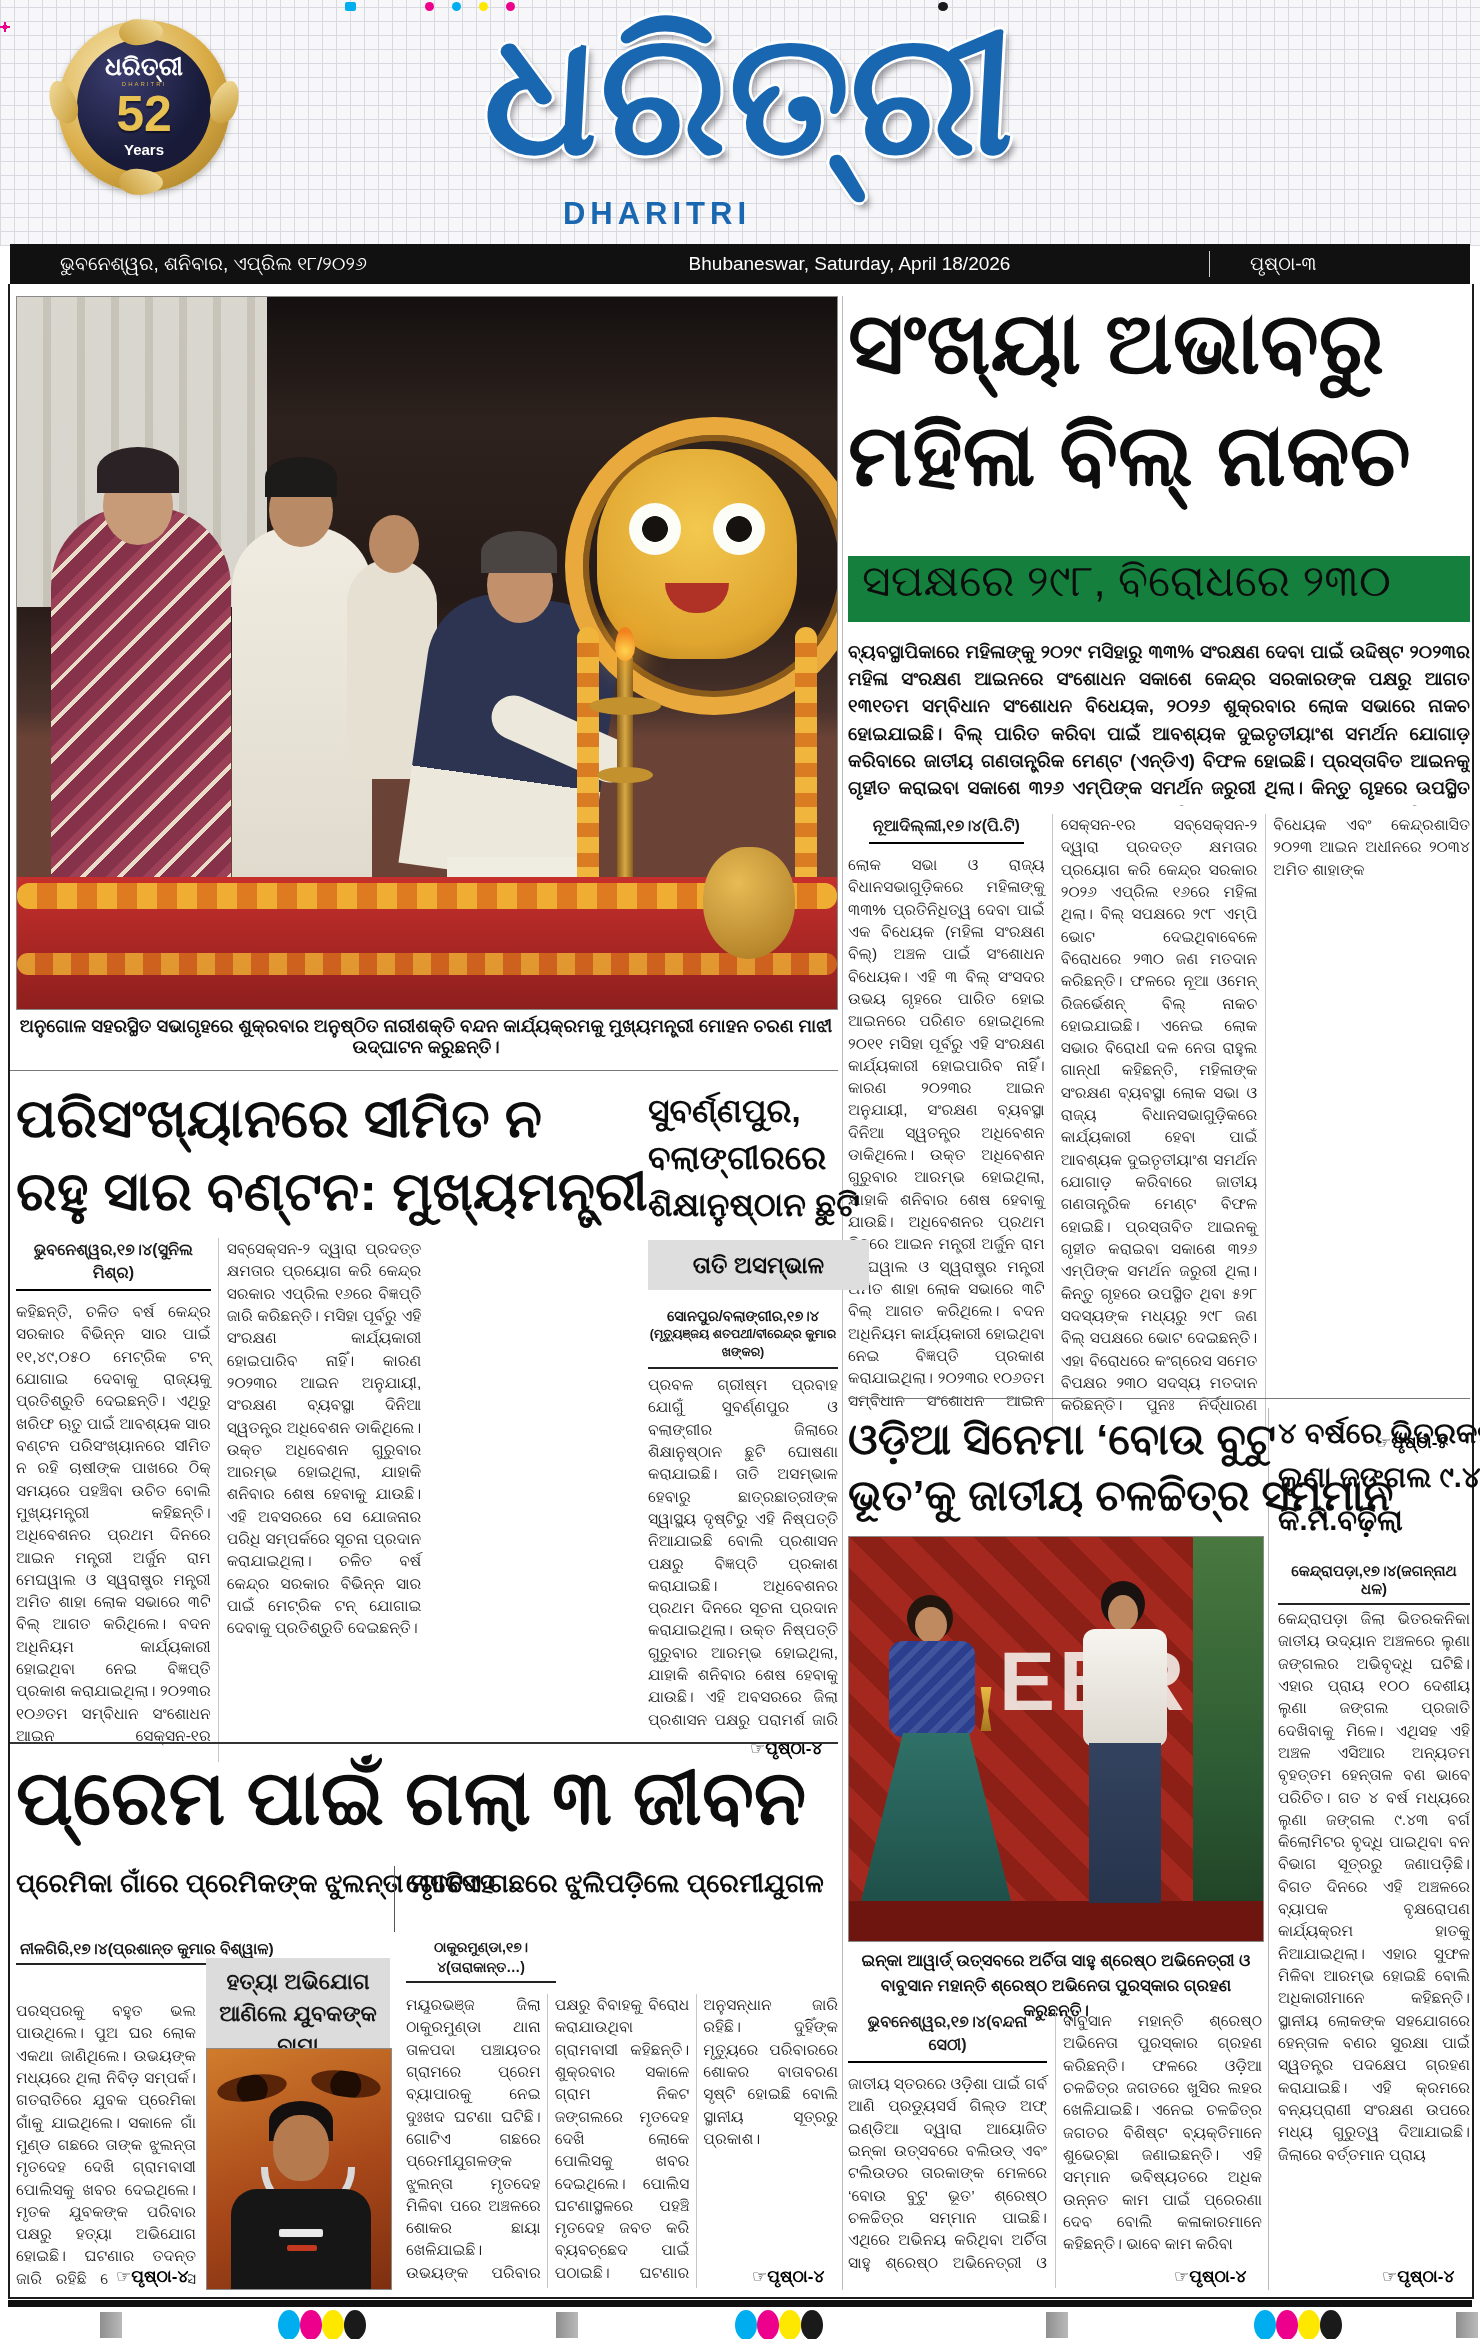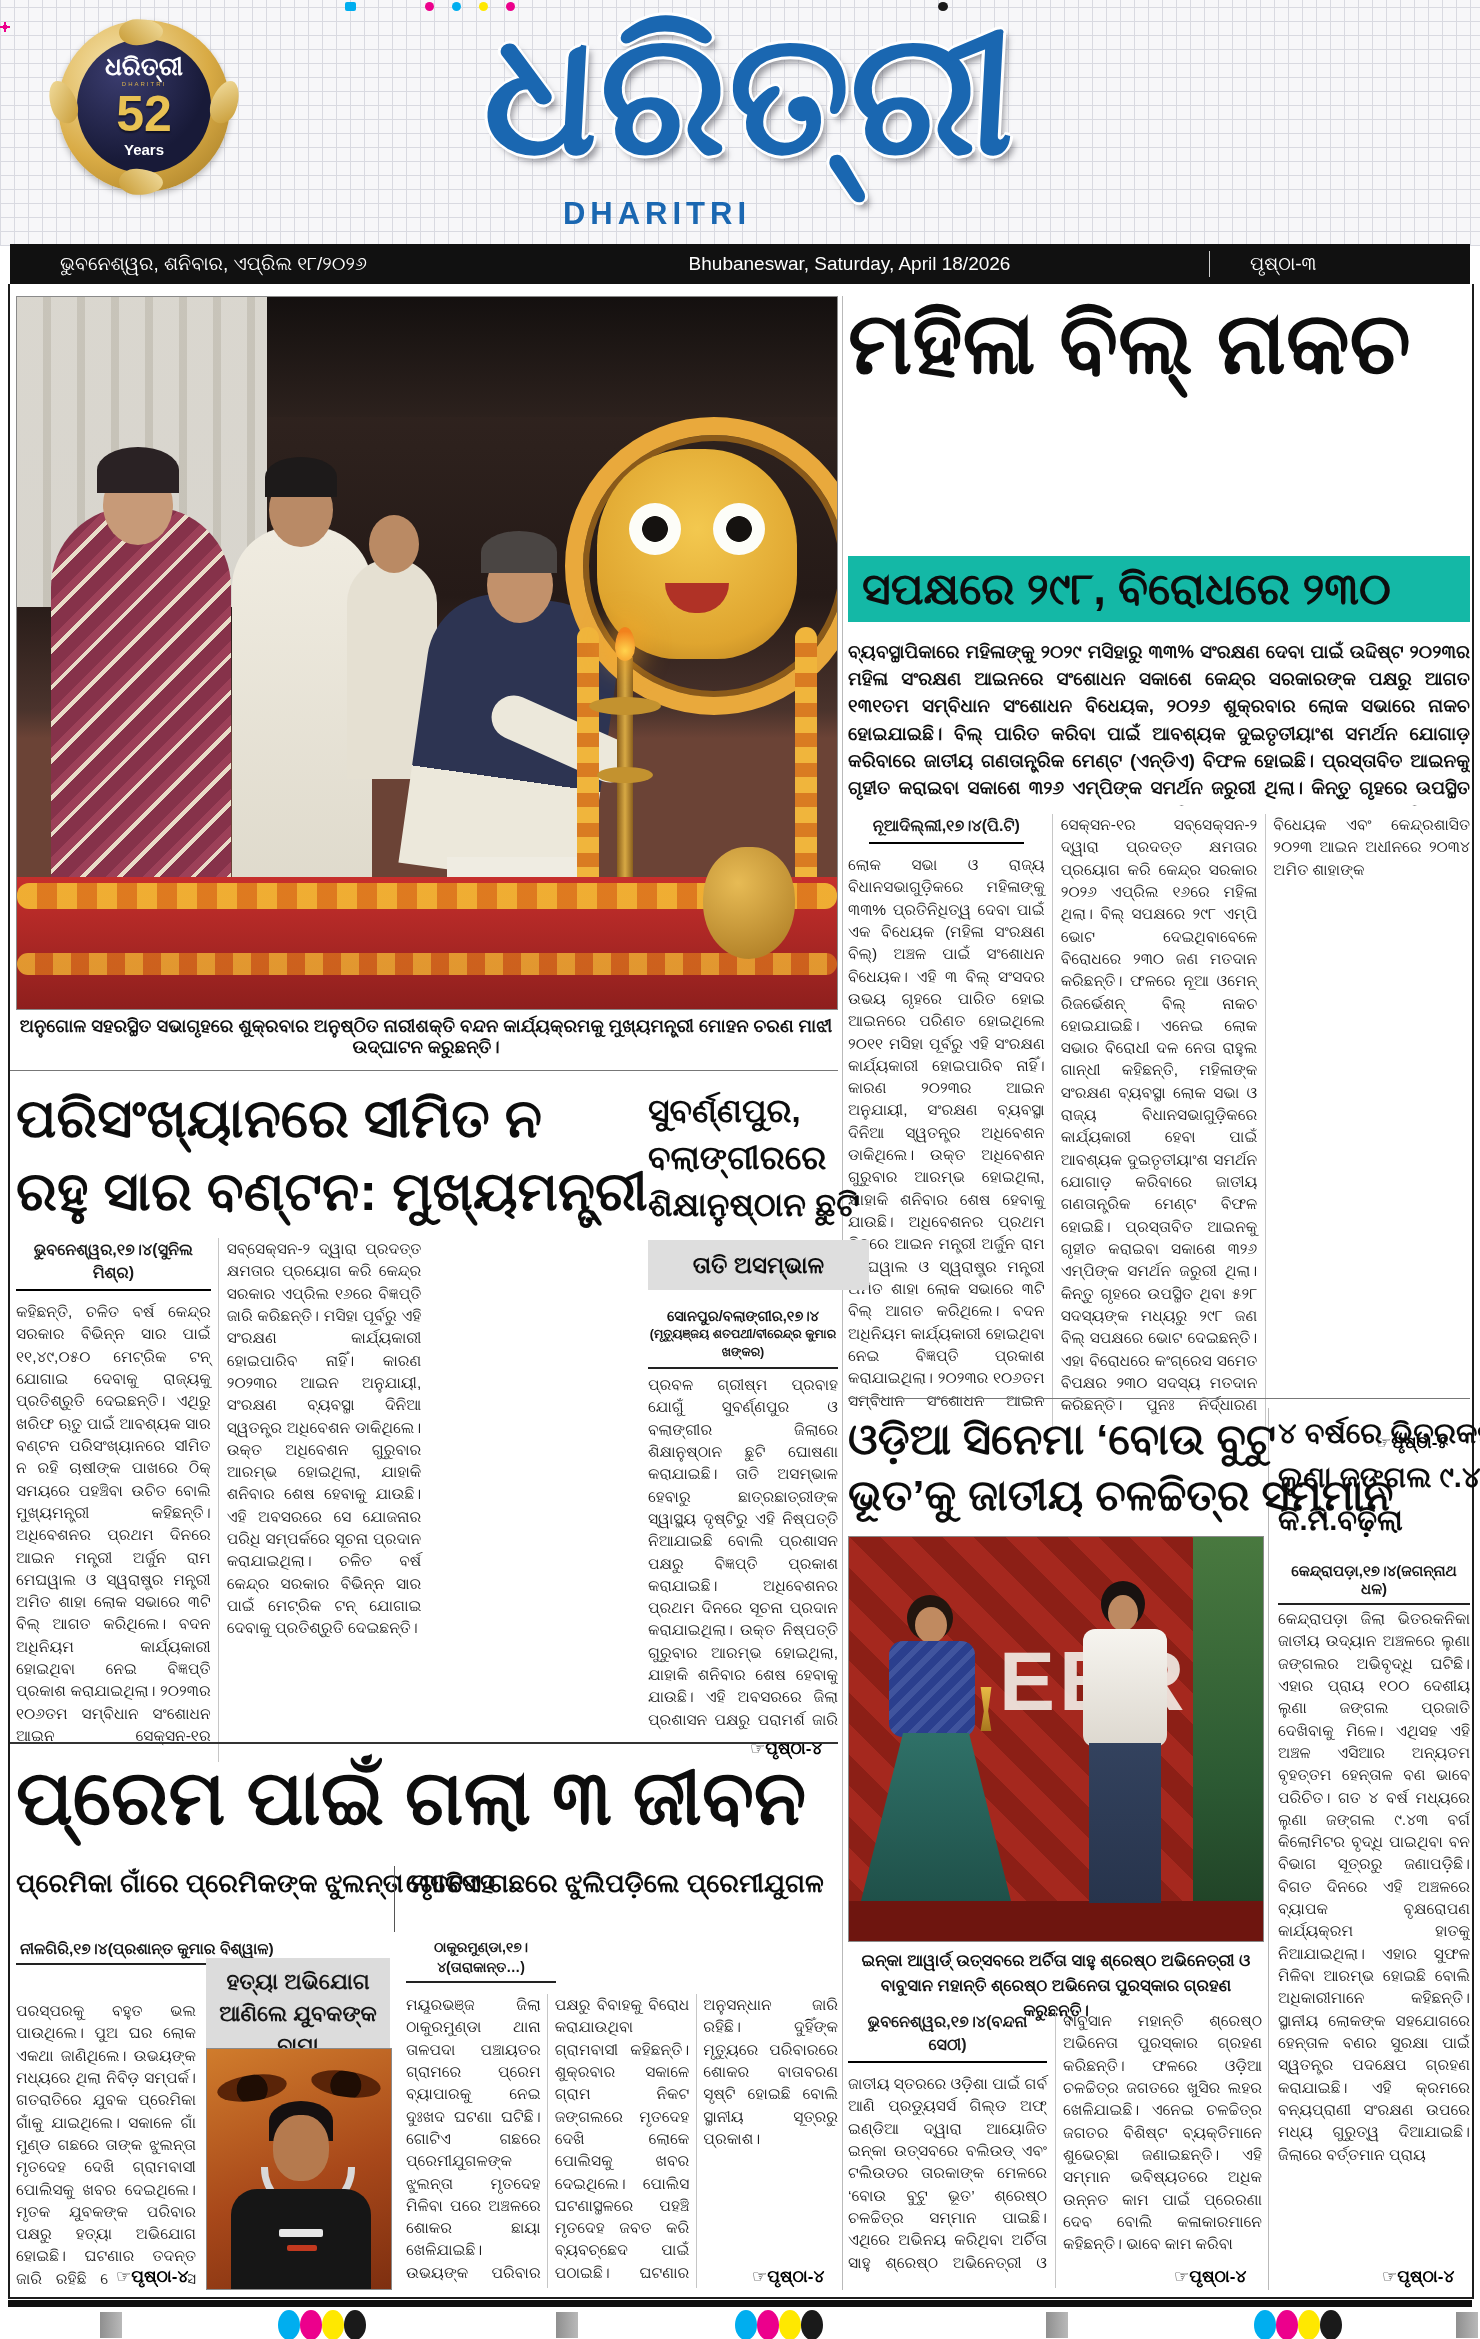--- a/index.html
+++ b/index.html
@@ -41,22 +41,22 @@
   .reg-sq{position:absolute;width:22px;height:26px;background:linear-gradient(90deg,#8f8f8f,#b9b9b9);}
   .bottom-rule{position:absolute;left:8px;top:2300px;width:1464px;height:7px;background:#101010;}
   
   .frame{position:absolute;left:8px;top:284px;width:1462px;height:2013px;
     border-left:2px solid #1c1c1c;border-right:2px solid #1c1c1c;border-bottom:2px solid #1c1c1c;}
   .vrule{position:absolute;background:#b9b9b9;width:1px;}
   .hrule{position:absolute;background:#777;height:1px;}
   
   .headline{position:absolute;font-weight:bold;color:#0d0d0d;}
   .headline div{white-space:nowrap;}
-  .subhead-bar{position:absolute;background:#14b8a6;font-weight:bold;color:#0d0d0d;
-    display:flex;align-items:center;}
+  .subhead-bar{position:absolute;background:#15803d;font-weight:normal;color:#0d0d0d;
+    display:flex;align-items:flex-start;}
   .lead{position:absolute;font-weight:bold;text-align:justify;color:#111;}
   .body-col{position:absolute;text-align:justify;font-size:15.5px;line-height:1.44;color:#1a1a1a;
     overflow:hidden;}
   .multicol{column-gap:16px;column-rule:1px solid #c6c6c6;column-fill:auto;}
   .dateline{font-weight:bold;text-align:center;margin:0 auto 10px;display:block;}
   .dateline span{display:inline-block;border-bottom:2px solid #000000;padding:0 4px 5px;font-size:16px;}
   .caption{position:absolute;font-weight:bold;text-align:center;color:#111;}
   .cont-marker{position:absolute;font-weight:bold;font-size:17px;background:#fff;padding-left:8px;color:#000;}
   .kicker{position:absolute;background:#dedede;font-weight:bold;text-align:center;color:#0d0d0d;}
   .photo{position:absolute;overflow:hidden;border:1px solid #8a8a8a;}
@@ -138,20 +138,21 @@
     <div style="position:absolute;left:598px;top:330px;width:20px;height:34px;border-radius:50% 50% 50% 50%/62% 62% 38% 38%;background:radial-gradient(circle at 50% 70%,#ffd34d,#f2821d 75%);box-shadow:0 0 26px 10px rgba(255,170,40,.45);"></div>
 
     <div style="position:absolute;left:0;bottom:0;width:820px;height:132px;background:linear-gradient(180deg,#c62f2c,#8e1f1d);"></div>
     <div style="position:absolute;left:0;bottom:100px;width:820px;height:26px;background:repeating-linear-gradient(90deg,#f2b433 0 20px,#e07e1f 20px 40px);border-radius:12px;opacity:.95;"></div>
     <div style="position:absolute;left:0;bottom:34px;width:820px;height:22px;background:repeating-linear-gradient(90deg,#f2b433 0 18px,#d8701c 18px 36px);border-radius:12px;opacity:.8;"></div>
     <div style="position:absolute;right:42px;bottom:50px;width:92px;height:112px;border-radius:46% 46% 50% 50%;background:radial-gradient(circle at 38% 32%,#e7bb55,#a8761f);"></div>
   </div>
   <div class="caption" style="left:16px;top:1016px;width:820px;font-size:18px;">ଅନୁଗୋଳ ସହରସ୍ଥିତ ସଭାଗୃହରେ ଶୁକ୍ରବାର ଅନୁଷ୍ଠିତ ନାରୀଶକ୍ତି ବନ୍ଦନ କାର୍ଯ୍ୟକ୍ରମକୁ ମୁଖ୍ୟମନ୍ତ୍ରୀ ମୋହନ ଚରଣ ମାଝୀ ଉଦ୍‌ଘାଟନ କରୁଛନ୍ତି।</div>
 
   <div class="headline" style="left:848px;top:288px;width:622px;font-size:86px;line-height:1.3;">
+    <div>ସଂଖ୍ୟା ଅଭାବରୁ</div>
     <div>ମହିଳା ବିଲ୍ ନାକଚ</div>
   </div>
   <div class="subhead-bar" style="left:848px;top:556px;width:622px;height:66px;font-size:44px;padding-left:14px;box-sizing:border-box;">
     <span>ସପକ୍ଷରେ ୨୯୮, ବିରୋଧରେ ୨୩୦</span>
   </div>
   <div class="lead" style="left:848px;top:638px;width:622px;height:168px;font-size:18.5px;line-height:1.47;overflow:hidden;">ବ୍ୟବସ୍ଥାପିକାରେ ମହିଳାଙ୍କୁ ୨୦୨୯ ମସିହାରୁ ୩୩% ସଂରକ୍ଷଣ ଦେବା ପାଇଁ ଉଦ୍ଦିଷ୍ଟ ୨୦୨୩ର ମହିଳା ସଂରକ୍ଷଣ ଆଇନରେ ସଂଶୋଧନ ସକାଶେ କେନ୍ଦ୍ର ସରକାରଙ୍କ ପକ୍ଷରୁ ଆଗତ ୧୩୧ତମ ସମ୍ବିଧାନ ସଂଶୋଧନ ବିଧେୟକ, ୨୦୨୬ ଶୁକ୍ରବାର ଲୋକ ସଭାରେ ନାକଚ ହୋଇଯାଇଛି। ବିଲ୍ ପାରିତ କରିବା ପାଇଁ ଆବଶ୍ୟକ ଦୁଇତୃତୀୟାଂଶ ସମର୍ଥନ ଯୋଗାଡ଼ କରିବାରେ ଜାତୀୟ ଗଣତାନ୍ତ୍ରିକ ମେଣ୍ଟ (ଏନ୍‌ଡିଏ) ବିଫଳ ହୋଇଛି। ପ୍ରସ୍ତାବିତ ଆଇନକୁ ଗୃହୀତ କରାଇବା ସକାଶେ ୩୨୬ ଏମ୍ପିଙ୍କ ସମର୍ଥନ ଜରୁରୀ ଥିଲା। କିନ୍ତୁ ଗୃହରେ ଉପସ୍ଥିତ ଥିବା ୫୨୮ ସଦସ୍ୟଙ୍କ ମଧ୍ୟରୁ ୨୯୮ ଜଣ ବିଲ୍ ସପକ୍ଷରେ ଭୋଟ ଦେଇଛନ୍ତି। ଏହା ବିରୋଧରେ କଂଗ୍ରେସ ସମେତ ବିପକ୍ଷର ୨୩୦ ସଦସ୍ୟ ମତଦାନ କରିଛନ୍ତି। କଂଗ୍ରେସ ନେତା ରାହୁଲ ଗାନ୍ଧୀ ଉକ୍ତ ବିଲ୍‌କୁ ସମ୍ବିଧାନ ବିରୋଧରେ ଏକ ଆକ୍ରମଣ ଦର୍ଶାଇ ଆମେ ଏହାକୁ ହରାଇଦେଇଛୁ ବୋଲି କହିଛନ୍ତି। ଅନ୍ୟପକ୍ଷେ ଭାଜପା ଏମ୍ପିମାନେ ଏହାର ପ୍ରତିବାଦରେ ସଂସଦ ବାହାରେ ବିକ୍ଷୋଭ ପ୍ରଦର୍ଶନ କରିଛନ୍ତି।</div>
   <div class="body-col multicol" style="left:848px;top:814px;width:622px;height:614px;column-count:3;">
     <span class="dateline"><span>ନୂଆଦିଲ୍ଲୀ,୧୭।୪(ପି.ଟି)</span></span>
     <span>ଲୋକ ସଭା ଓ ରାଜ୍ୟ ବିଧାନସଭାଗୁଡ଼ିକରେ ମହିଳାଙ୍କୁ ୩୩% ପ୍ରତିନିଧିତ୍ୱ ଦେବା ପାଇଁ ଏକ ବିଧେୟକ (ମହିଳା ସଂରକ୍ଷଣ ବିଲ୍) ଅଞ୍ଚଳ ପାଇଁ ସଂଶୋଧନ ବିଧେୟକ। ଏହି ୩ ବିଲ୍ ସଂସଦର ଉଭୟ ଗୃହରେ ପାରିତ ହୋଇ ଆଇନରେ ପରିଣତ ହୋଇଥିଲେ ୨୦୧୧ ମସିହା ପୂର୍ବରୁ ଏହି ସଂରକ୍ଷଣ କାର୍ଯ୍ୟକାରୀ ହୋଇପାରିବ ନାହିଁ। କାରଣ ୨୦୨୩ର ଆଇନ ଅନୁଯାୟୀ, ସଂରକ୍ଷଣ ବ୍ୟବସ୍ଥା ଦିନିଆ ସ୍ୱତନ୍ତ୍ର ଅଧିବେଶନ ଡାକିଥିଲେ। ଉକ୍ତ ଅଧିବେଶନ ଗୁରୁବାର ଆରମ୍ଭ ହୋଇଥିଲା, ଯାହାକି ଶନିବାର ଶେଷ ହେବାକୁ ଯାଉଛି। ଅଧିବେଶନର ପ୍ରଥମ ଦିନରେ ଆଇନ ମନ୍ତ୍ରୀ ଅର୍ଜୁନ ରାମ ମେଘୱାଲ ଓ ସ୍ୱରାଷ୍ଟ୍ର ମନ୍ତ୍ରୀ ଅମିତ ଶାହା ଲୋକ ସଭାରେ ୩ଟି ବିଲ୍ ଆଗତ କରିଥିଲେ। ବଦନ ଅଧିନିୟମ କାର୍ଯ୍ୟକାରୀ ହୋଇଥିବା ନେଇ ବିଜ୍ଞପ୍ତି ପ୍ରକାଶ କରାଯାଇଥିଲା। ୨୦୨୩ର ୧୦୬ତମ ସମ୍ବିଧାନ ସଂଶୋଧନ ଆଇନ ସେକ୍ସନ-୧ର ସବ୍‌ସେକ୍ସନ-୨ ଦ୍ୱାରା ପ୍ରଦତ୍ତ କ୍ଷମତାର ପ୍ରୟୋଗ କରି କେନ୍ଦ୍ର ସରକାର ୨୦୨୬ ଏପ୍ରିଲ ୧୬ରେ ମହିଳା ଥିଲା। ବିଲ୍ ସପକ୍ଷରେ ୨୯୮ ଏମ୍ପି ଭୋଟ ଦେଇଥିବାବେଳେ ବିରୋଧରେ ୨୩୦ ଜଣ ମତଦାନ କରିଛନ୍ତି। ଫଳରେ ନୂଆ ଓମେନ୍ ରିଜର୍ଭେଶନ୍ ବିଲ୍ ନାକଚ ହୋଇଯାଇଛି। ଏନେଇ ଲୋକ ସଭାର ବିରୋଧୀ ଦଳ ନେତା ରାହୁଲ ଗାନ୍ଧୀ କହିଛନ୍ତି, ମହିଳାଙ୍କ ସଂରକ୍ଷଣ ବ୍ୟବସ୍ଥା ଲୋକ ସଭା ଓ ରାଜ୍ୟ ବିଧାନସଭାଗୁଡ଼ିକରେ କାର୍ଯ୍ୟକାରୀ ହେବା ପାଇଁ ଆବଶ୍ୟକ ଦୁଇତୃତୀୟାଂଶ ସମର୍ଥନ ଯୋଗାଡ଼ କରିବାରେ ଜାତୀୟ ଗଣତାନ୍ତ୍ରିକ ମେଣ୍ଟ ବିଫଳ ହୋଇଛି। ପ୍ରସ୍ତାବିତ ଆଇନକୁ ଗୃହୀତ କରାଇବା ସକାଶେ ୩୨୬ ଏମ୍ପିଙ୍କ ସମର୍ଥନ ଜରୁରୀ ଥିଲା। କିନ୍ତୁ ଗୃହରେ ଉପସ୍ଥିତ ଥିବା ୫୨୮ ସଦସ୍ୟଙ୍କ ମଧ୍ୟରୁ ୨୯୮ ଜଣ ବିଲ୍ ସପକ୍ଷରେ ଭୋଟ ଦେଇଛନ୍ତି। ଏହା ବିରୋଧରେ କଂଗ୍ରେସ ସମେତ ବିପକ୍ଷର ୨୩୦ ସଦସ୍ୟ ମତଦାନ କରିଛନ୍ତି। ପୁନଃ ନିର୍ଦ୍ଧାରଣ ବିଧେୟକ ଏବଂ କେନ୍ଦ୍ରଶାସିତ ୨୦୨୩ ଆଇନ ଅଧୀନରେ ୨୦୩୪ ଅମିତ ଶାହାଙ୍କ</span>
   </div>

